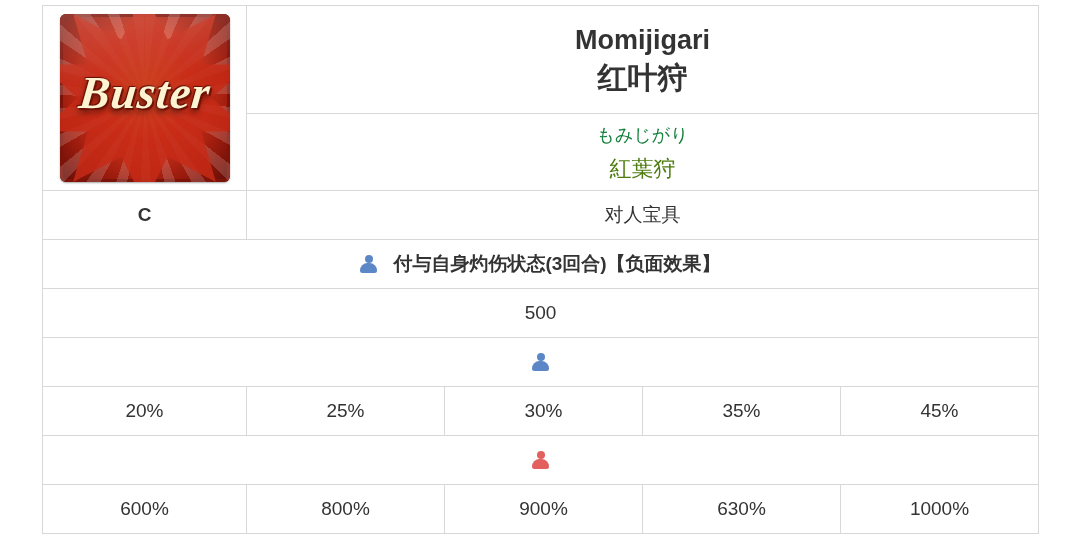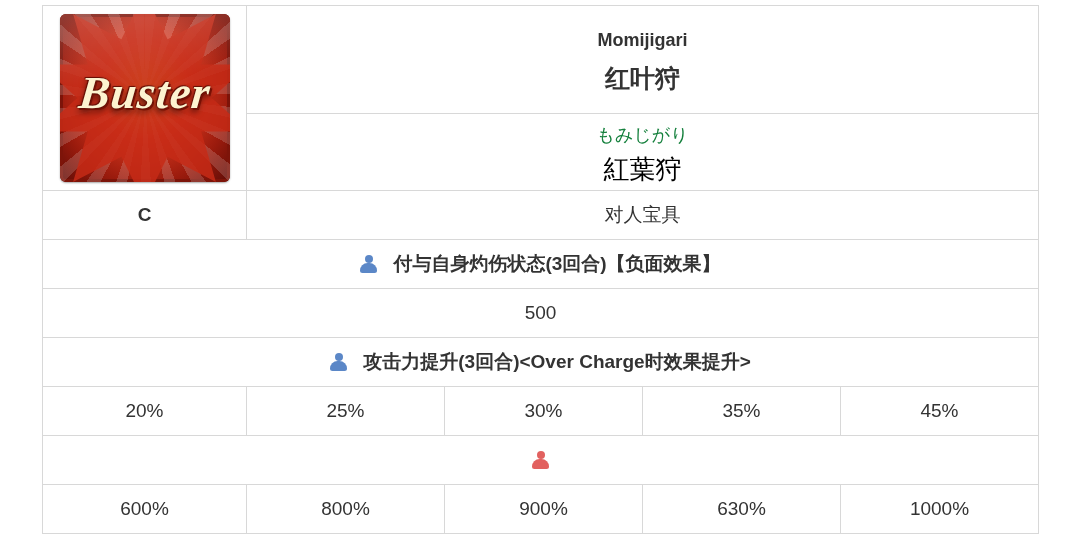--- a/index.html
+++ b/index.html
@@ -106,43 +106,43 @@
   }
 
   
   td.title-cell {
     background: #e2615f;
     color: #ffffff;
     height: 107px;
     padding: 4px 0;
   }
   .title-en {
-    font-size: 18px;
+    font-size: 27px;
     font-weight: bold;
     line-height: 36px;
   }
   .title-cn {
-    font-size: 25px;
+    font-size: 30px;
     font-weight: bold;
     line-height: 40px;
   }
   td.reading-cell {
     height: 76px;
     padding: 6px 0;
     background: #ffffff;
   }
   .reading-kana {
     font-size: 18px;
     line-height: 33px;
     color: #15803d;
   }
   .reading-kanji {
-    font-size: 26px;
+    font-size: 22px;
     line-height: 34px;
-    color: #000000;
+    color: #4d7c0f;
   }
   td.rank-cell {
     height: 48px;
     font-size: 20px;
     font-weight: bold;
   }
   td.type-cell {
     height: 48px;
     font-size: 20px;
     font-weight: normal;
@@ -247,21 +247,20 @@
         <td class="value-cell" colspan="5">500</td>
       </tr>
 
       <tr>
         <td class="effect-head" colspan="5">
           <div class="eff-inner">
             <span class="person-icon icon-blue">
                 <i></i>
                 <b></b>
               </span>
-            <span>攻击力提升(3回合)&lt;Over Charge时效果提升&gt;</span>
           </div>
         </td>
       </tr>
       <tr>
         <td class="value-cell">20%</td>
         <td class="value-cell">25%</td>
         <td class="value-cell">30%</td>
         <td class="value-cell">35%</td>
         <td class="value-cell">45%</td>
       </tr>

